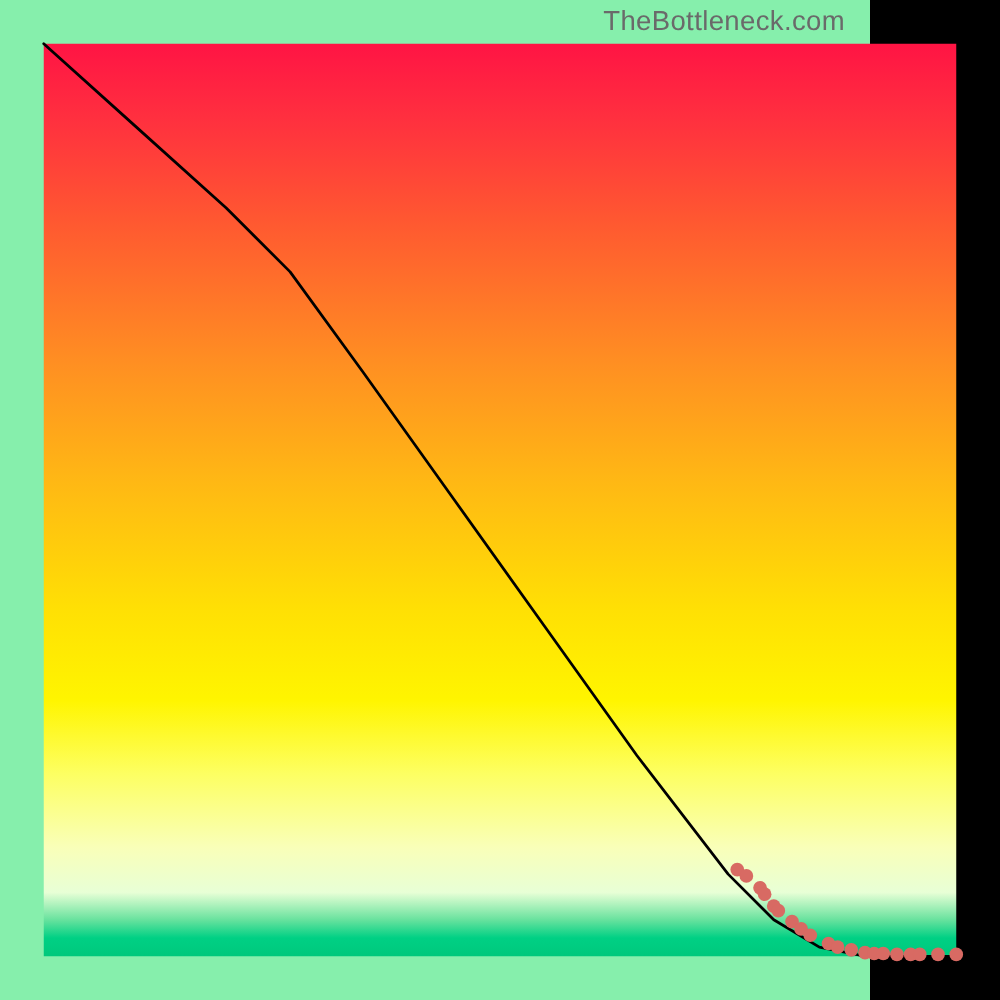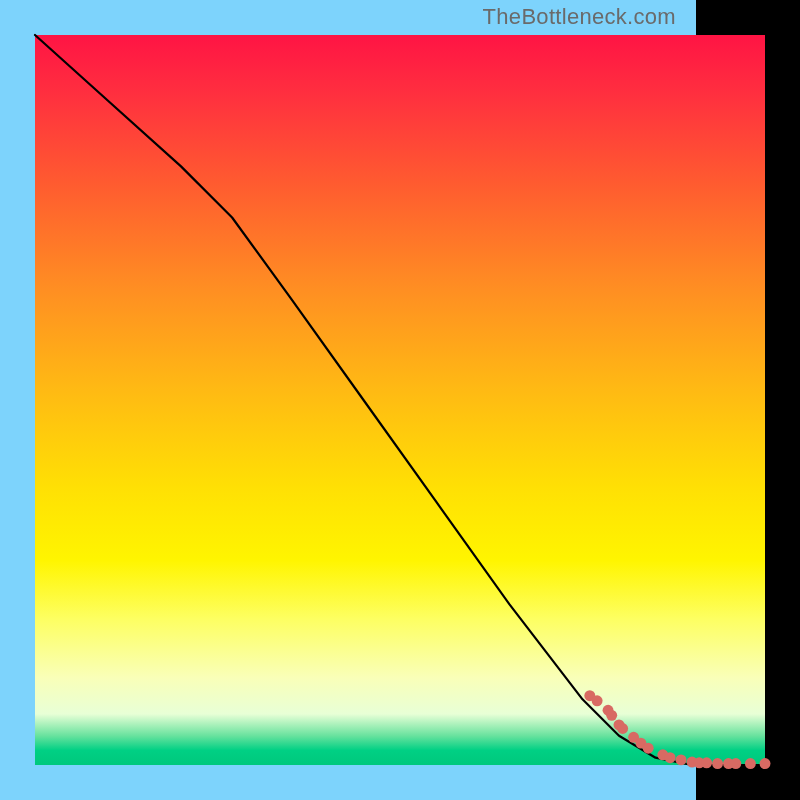--- a/index.html
+++ b/index.html
@@ -8,21 +8,21 @@
     width: 800px;
     height: 800px;
     background: #000;
     overflow: hidden;
     font-family: Arial, Helvetica, sans-serif;
   }
   .frame {
     position: relative;
     width: 696px;
     height: 800px;
-    background: #7dd3fc;
+    background: #86efac;
   }
   .watermark {
     position: absolute;
     top: 4px;
     right: 20px;
     color: #6a6a6a;
     font-size: 22px;
     font-weight: 500;
     letter-spacing: 0.3px;
     user-select: none;

